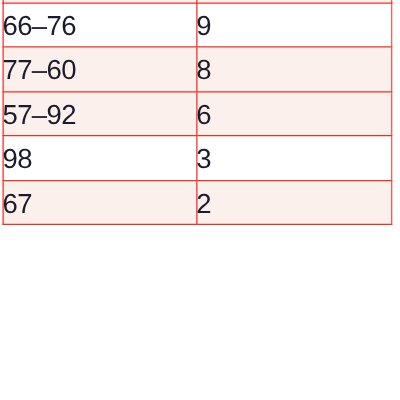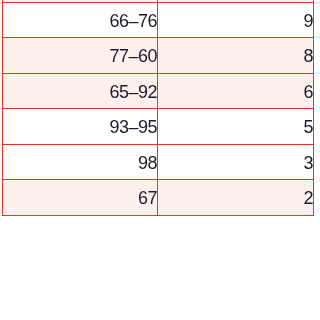--- a/index.html
+++ b/index.html
@@ -37,23 +37,23 @@
     left: 2px;
     top: 2px;
     width: 310px;
     border-collapse: collapse;
     table-layout: fixed;
   }
   .rank-table td {
     border: 1px solid #ef3124;
     height: 34.44px;
     padding: 0;
-    text-align: right;
+    text-align: left;
     vertical-align: middle;
-    font-size: 18px;
+    font-size: 22px;
     letter-spacing: -0.5px;
     text-indent: -0.5px;
     color: #1b1b2f;
     line-height: 1;
   }
   .rank-table td > span { display: inline-block; position: relative; top: 0.7px; }
   
   .glyph-one { position: relative; display: inline-block; vertical-align: baseline; }
   .glyph-one i { position: absolute; display: block; height: 2.5px; bottom: 3.5px;
                  background: var(--cellbg, #ffffff); }
@@ -80,26 +80,22 @@
     <tbody>
         <tr class="row-plain">
           <td class="c-score"><span>66–76</span></td>
           <td class="c-rank"><span>9</span></td>
         </tr>
         <tr class="row-alt">
           <td class="c-score"><span>77–60</span></td>
           <td class="c-rank"><span>8</span></td>
         </tr>
         <tr class="row-alt">
-          <td class="c-score"><span>65–92</span></td>
+          <td class="c-score"><span>57–92</span></td>
           <td class="c-rank"><span>6</span></td>
-        </tr>
-        <tr class="row-plain">
-          <td class="c-score"><span>93–95</span></td>
-          <td class="c-rank"><span>5</span></td>
         </tr>
         <tr class="row-plain">
           <td class="c-score"><span>98</span></td>
           <td class="c-rank"><span>3</span></td>
         </tr>
         <tr class="row-alt">
           <td class="c-score"><span>67</span></td>
           <td class="c-rank"><span>2</span></td>
         </tr>
       </tbody>

